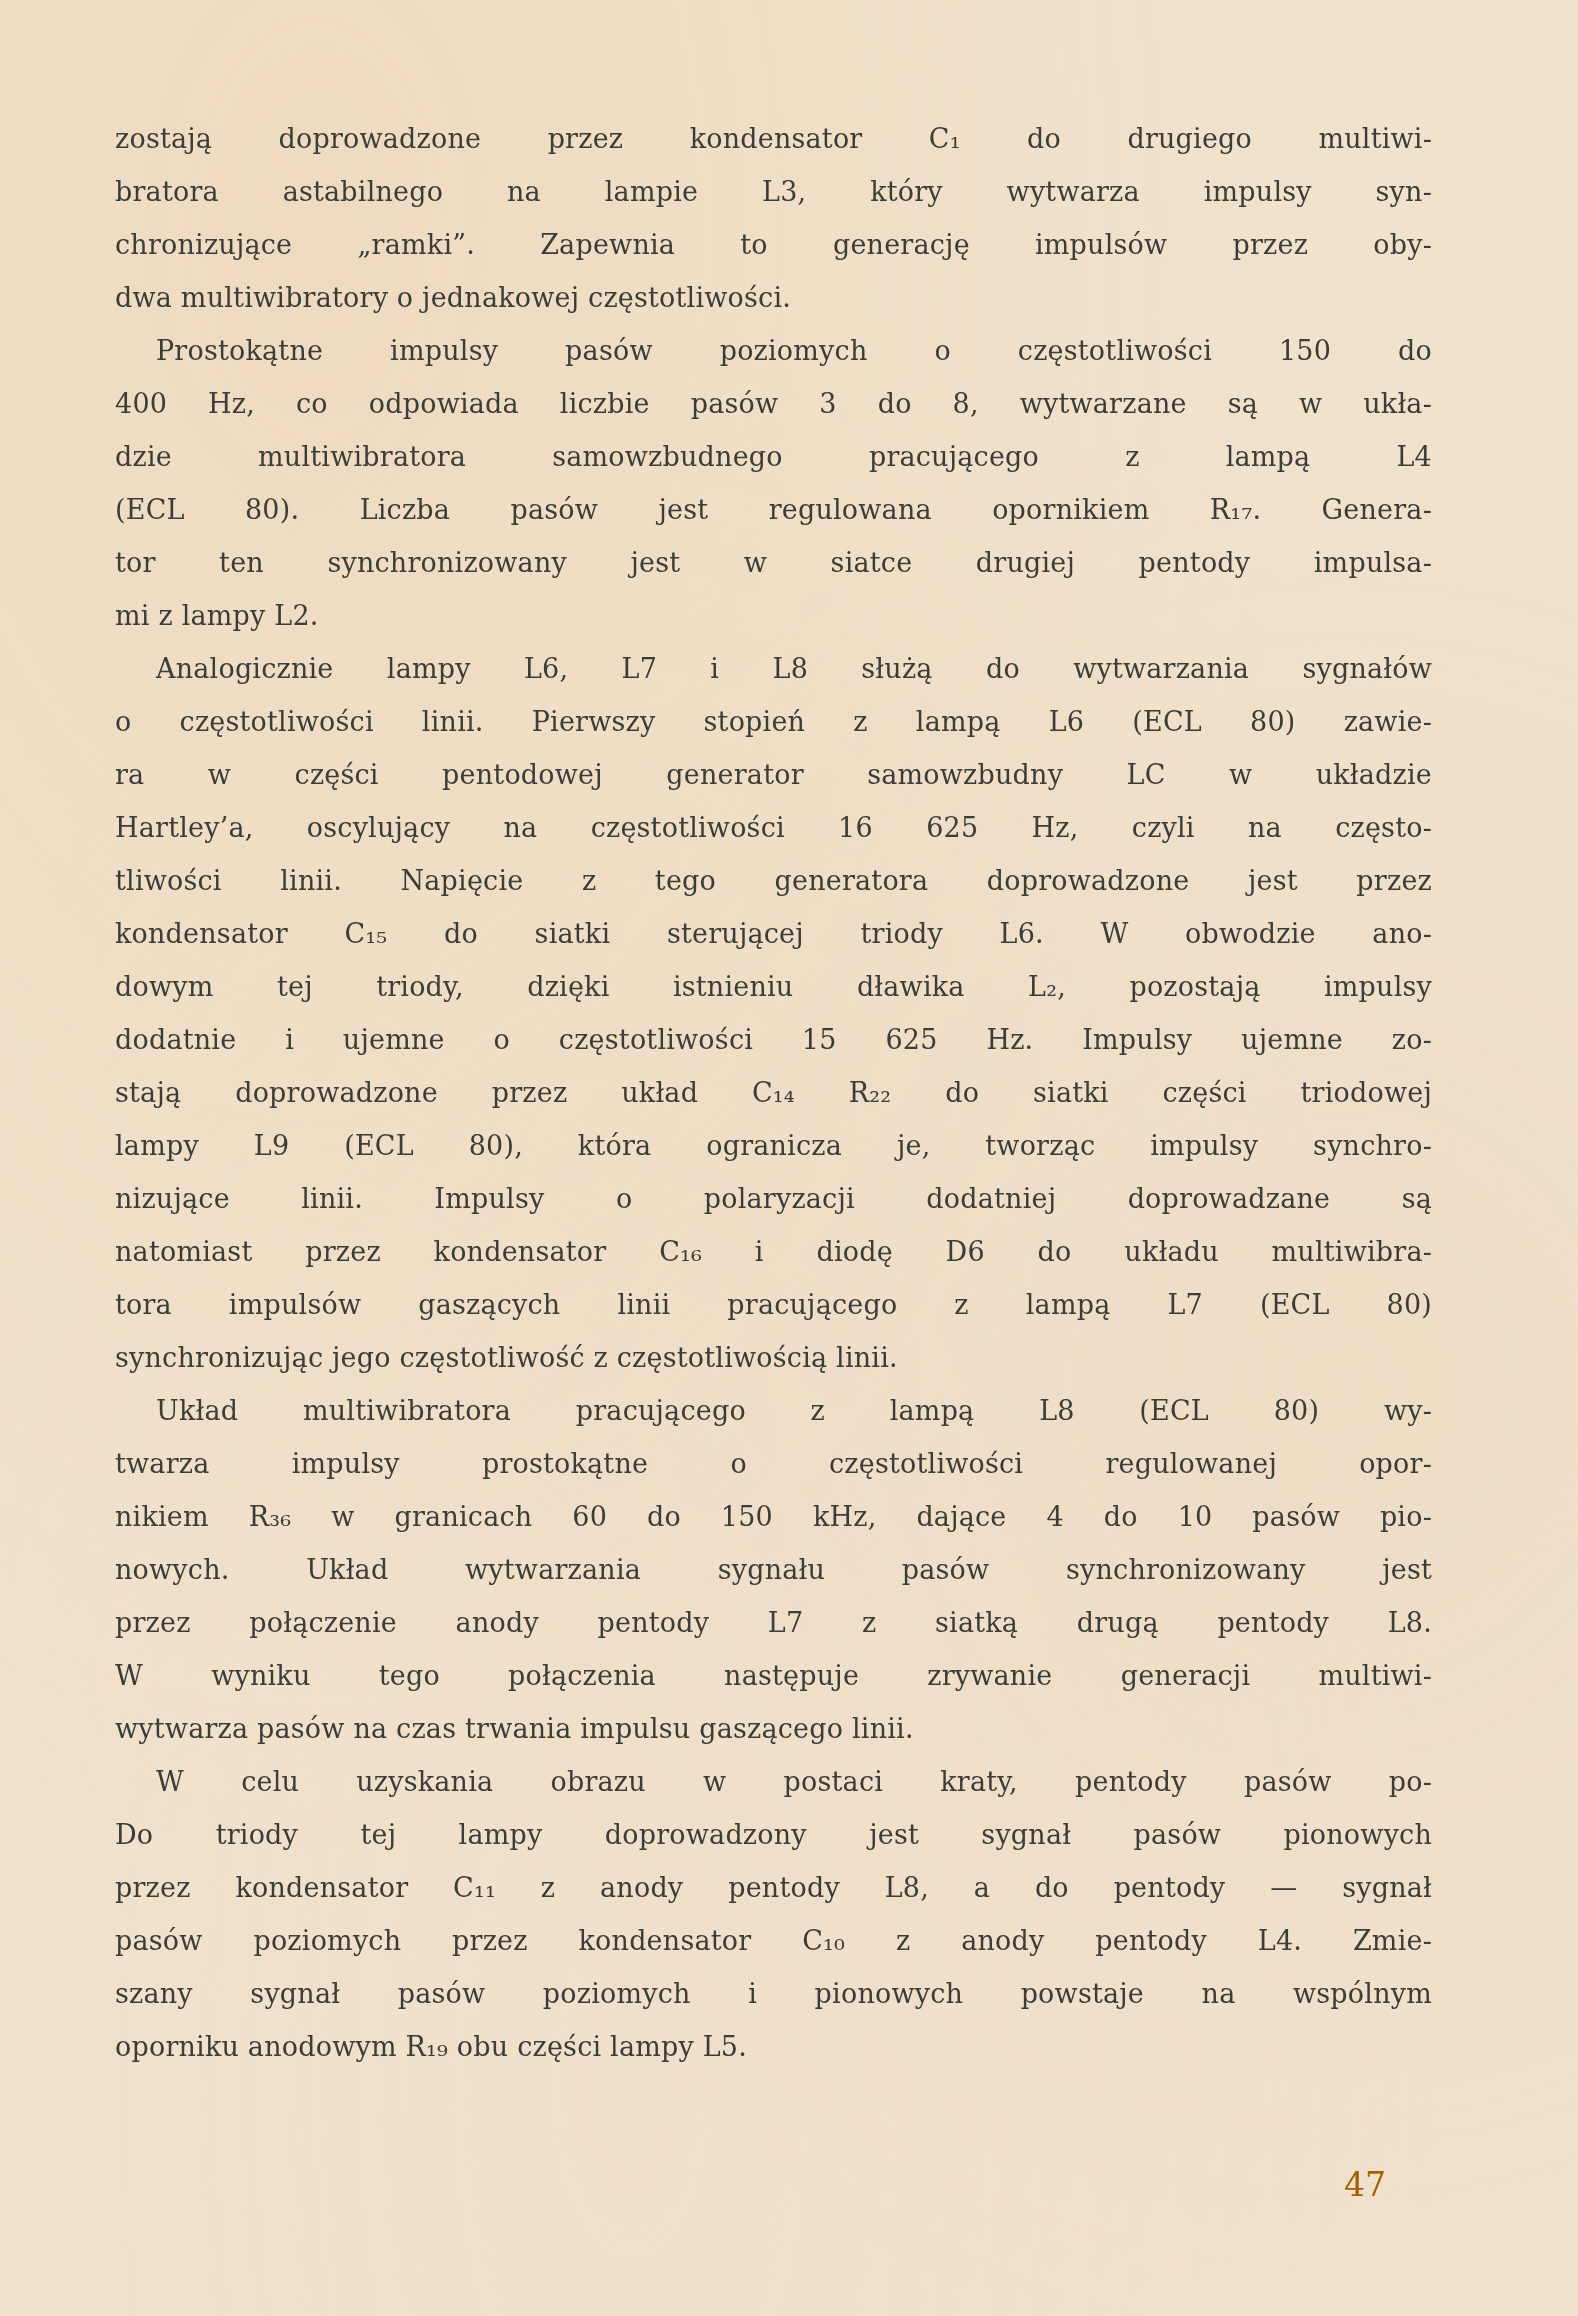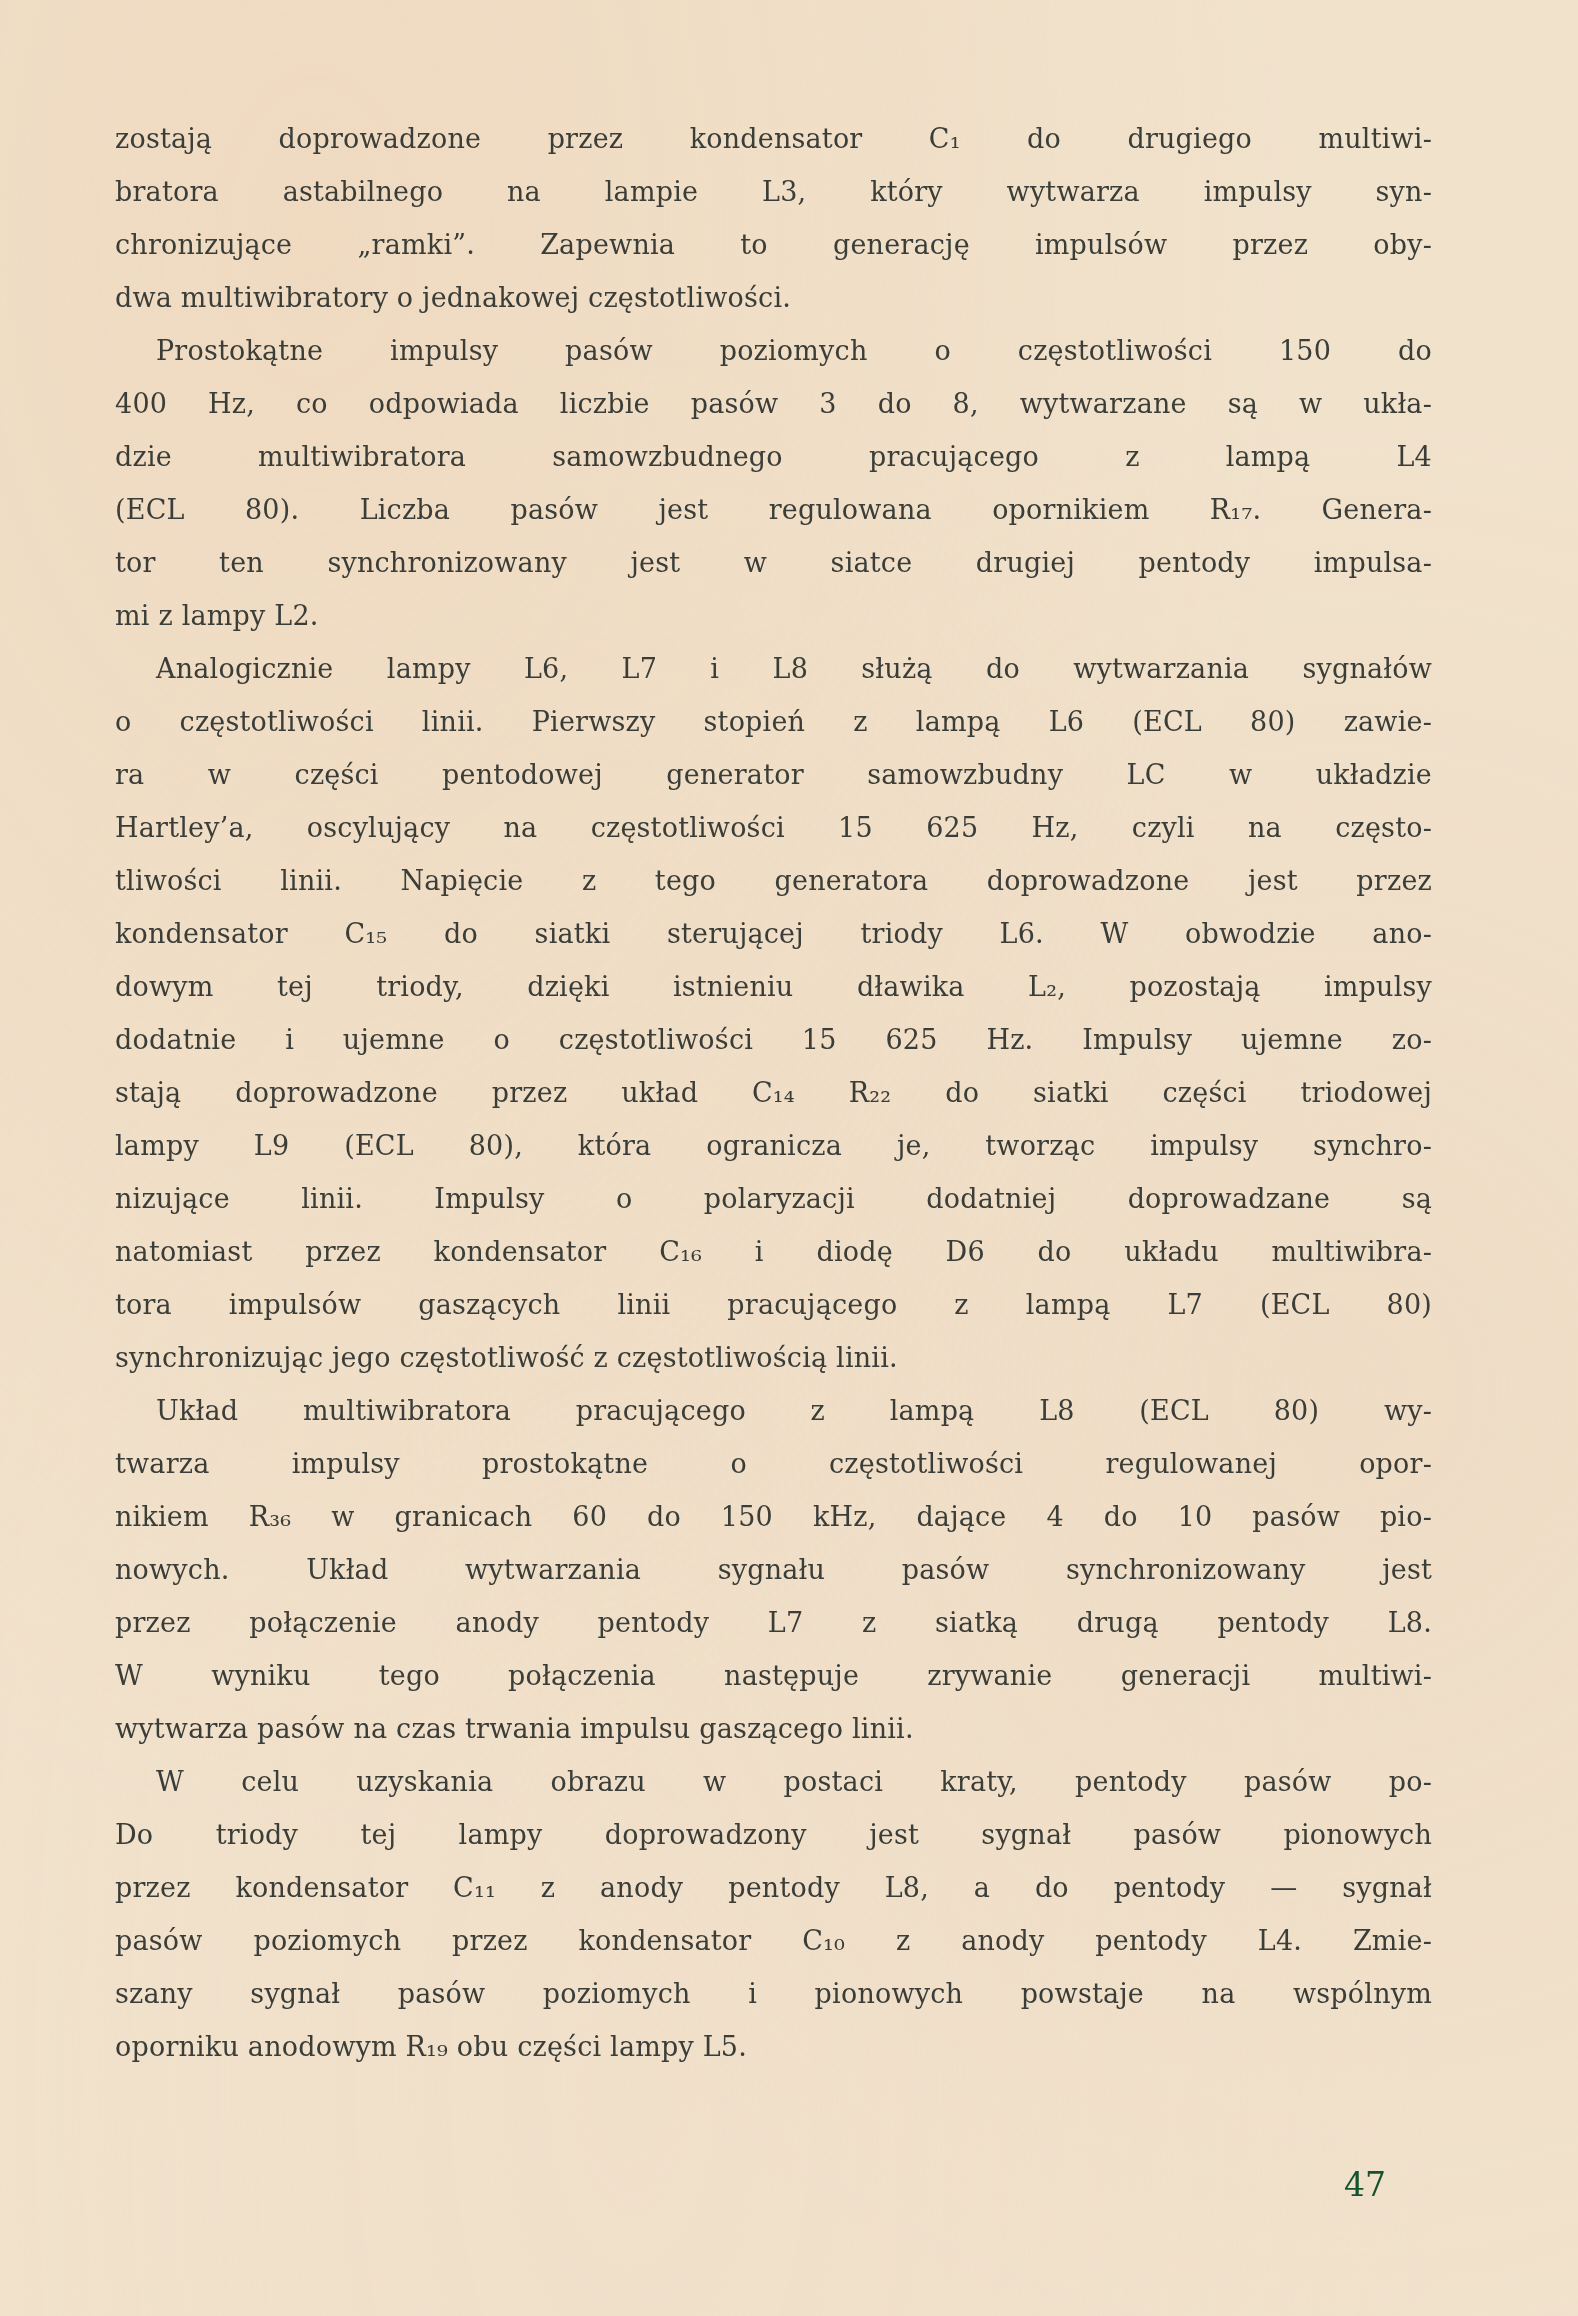--- a/index.html
+++ b/index.html
@@ -35,21 +35,21 @@
   .line.last { text-align-last: left; }
   .line.indent { padding-left: 41px; }
   .para { display: block; }
   .para + .para { margin-top: 0; }
   .page-number {
     position: absolute;
     left: 1344px;
     top: 2165px;
     font-size: 33px;
     font-family: "DejaVu Serif", "Liberation Serif", serif;
-    color: #14532d;
+    color: #a16207;
   }
 </style>
 </head>
 <body>
 
 <div class="page">
 
   <div class="para">
     <span class="line">zostają doprowadzone przez kondensator C₁ do drugiego multiwi-</span>
     <span class="line">bratora astabilnego na lampie L3, który wytwarza impulsy syn-</span>
@@ -63,21 +63,21 @@
     <span class="line">dzie multiwibratora samowzbudnego pracującego z lampą L4</span>
     <span class="line">(ECL 80). Liczba pasów jest regulowana opornikiem R₁₇. Genera-</span>
     <span class="line">tor ten synchronizowany jest w siatce drugiej pentody impulsa-</span>
     <span class="line last">mi z lampy L2.</span>
   </div>
 
   <div class="para">
     <span class="line indent">Analogicznie lampy L6, L7 i L8 służą do wytwarzania sygnałów</span>
     <span class="line">o częstotliwości linii. Pierwszy stopień z lampą L6 (ECL 80) zawie-</span>
     <span class="line">ra w części pentodowej generator samowzbudny LC w układzie</span>
-    <span class="line">Hartley’a, oscylujący na częstotliwości 15 625 Hz, czyli na często-</span>
+    <span class="line">Hartley’a, oscylujący na częstotliwości 16 625 Hz, czyli na często-</span>
     <span class="line">tliwości linii. Napięcie z tego generatora doprowadzone jest przez</span>
     <span class="line">kondensator C₁₅ do siatki sterującej triody L6. W obwodzie ano-</span>
     <span class="line">dowym tej triody, dzięki istnieniu dławika L₂, pozostają impulsy</span>
     <span class="line">dodatnie i ujemne o częstotliwości 15 625 Hz. Impulsy ujemne zo-</span>
     <span class="line">stają doprowadzone przez układ C₁₄ R₂₂ do siatki części triodowej</span>
     <span class="line">lampy L9 (ECL 80), która ogranicza je, tworząc impulsy synchro-</span>
     <span class="line">nizujące linii. Impulsy o polaryzacji dodatniej doprowadzane są</span>
     <span class="line">natomiast przez kondensator C₁₆ i diodę D6 do układu multiwibra-</span>
     <span class="line">tora impulsów gaszących linii pracującego z lampą L7 (ECL 80)</span>
     <span class="line last">synchronizując jego częstotliwość z częstotliwością linii.</span>

